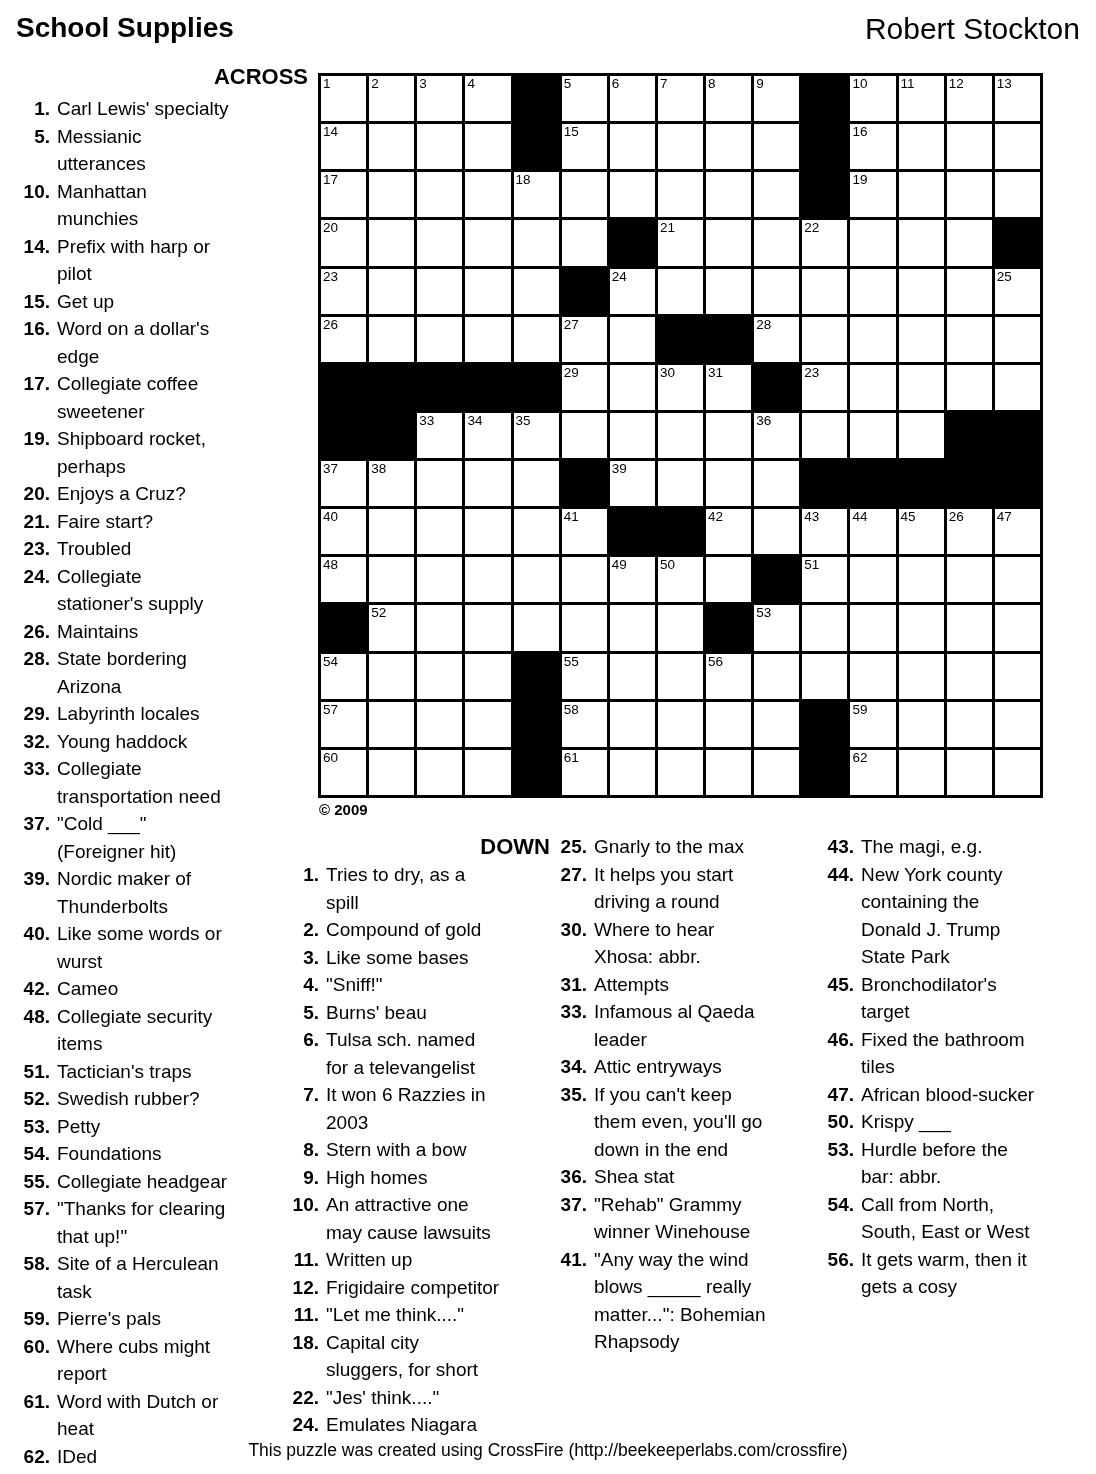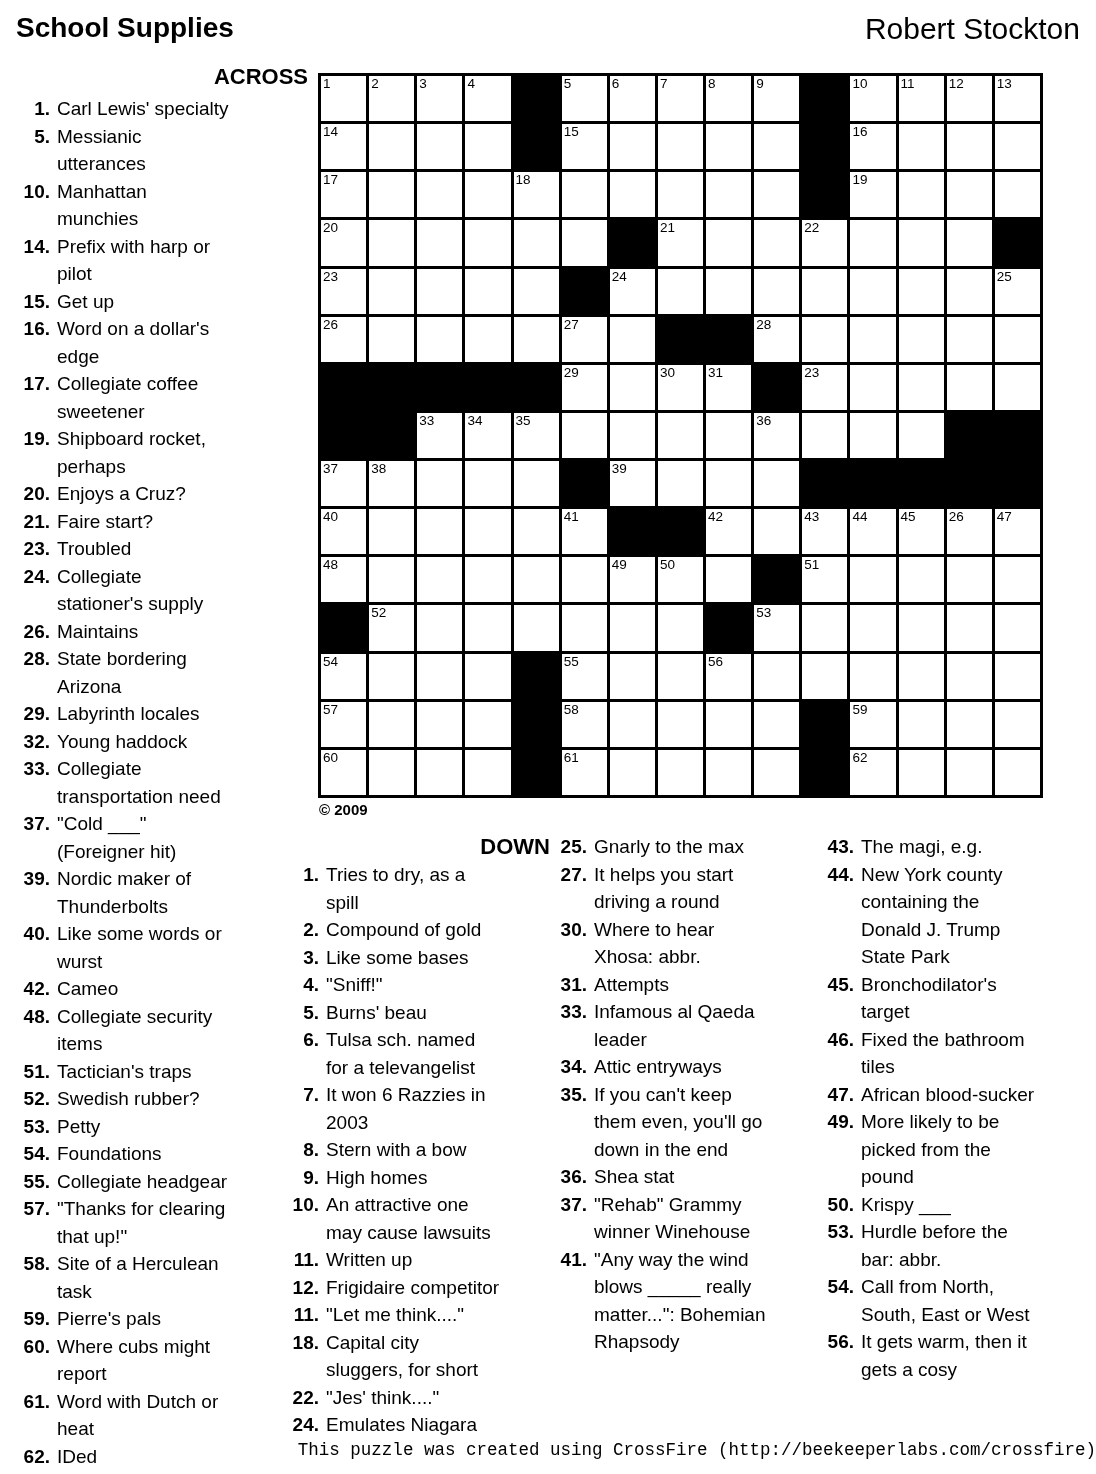--- a/index.html
+++ b/index.html
@@ -41,22 +41,22 @@
   .cell.black{background:#000;}
   .cellnum{
     position:absolute;top:0px;left:2px;
     font-size:13.5px;line-height:16px;font-weight:normal;
   }
   .copyright{
     position:absolute;left:319px;top:801px;
     font-size:15px;font-weight:bold;
   }
   .footer{
-    position:absolute;left:0;right:0;top:1440px;text-align:right;
-    font-family:Liberation Mono, monospace;font-size:17.5px;
+    position:absolute;left:0;right:0;top:1440px;text-align:center;
+    font-family:Liberation Sans, sans-serif;font-size:17.5px;
   }
 </style>
 </head>
 <body>
 
 <div class="page-title">School Supplies</div>
 <div class="page-author">Robert Stockton</div>
 
 <div id="across" class="clues">
   <h2 class="heading">ACROSS</h2>
@@ -715,26 +715,20 @@
       <div class="clue">
         <span class="num">46.</span>
         <span class="txt">Fixed the bathroom
 tiles</span>
       </div>
       <div class="clue">
         <span class="num">47.</span>
         <span class="txt">African blood-sucker</span>
       </div>
       <div class="clue">
-        <span class="num">49.</span>
-        <span class="txt">More likely to be
-picked from the
-pound</span>
-      </div>
-      <div class="clue">
         <span class="num">50.</span>
         <span class="txt">Krispy ___</span>
       </div>
       <div class="clue">
         <span class="num">53.</span>
         <span class="txt">Hurdle before the
 bar: abbr.</span>
       </div>
       <div class="clue">
         <span class="num">54.</span>

